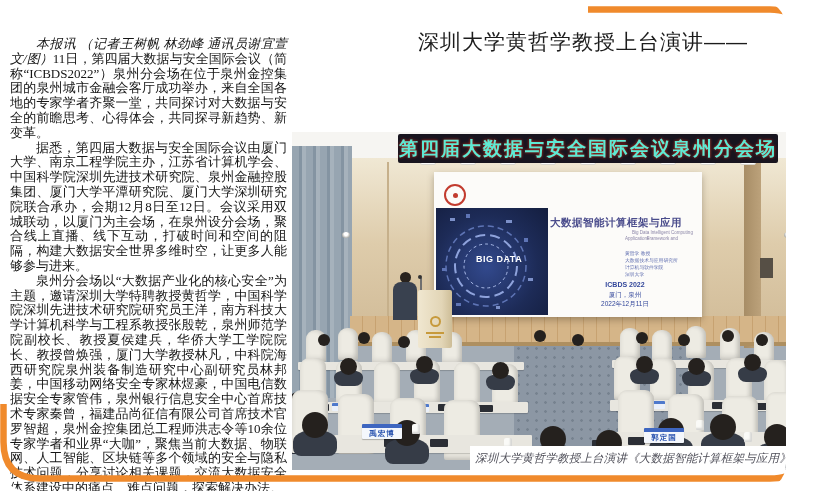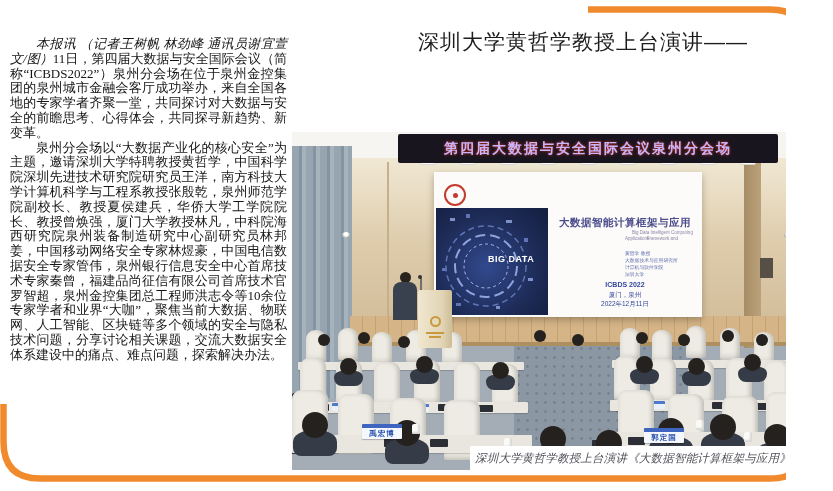--- a/index.html
+++ b/index.html
@@ -1,17 +1,17 @@
 <!DOCTYPE html>
 <html><head>
 <meta charset="utf-8">
 <style>
   html,body{margin:0;padding:0;background:#ffffff;}
   .page{position:relative;width:786px;height:491px;background:#fff;overflow:hidden;
-        font-family:"Liberation Sans",sans-serif;}
+        font-family:"Liberation Sans",sans-serif;border-radius:27px;}
   
   .frame{position:absolute;left:0;top:0;z-index:50;pointer-events:none;}
   
   .article-col{position:absolute;left:10px;top:37px;width:277px;
     font-family:"Liberation Serif",serif;font-size:13px;line-height:14.8px;
     color:#151515;text-align:justify;}
   .article-col p{margin:0;text-indent:2em;}
   .lead-in{font-style:italic;}
   
   .headline-box{position:absolute;left:362px;top:28px;width:442px;text-align:center;color:#101010;}
@@ -34,34 +34,34 @@
     background:repeating-linear-gradient(90deg,#97A5B1 0 7px,#8494A2 7px 10px,#A6B2BC 10px 14px);}
   .stage{left:58px;top:184px;width:446px;height:30px;z-index:2;
     background:repeating-linear-gradient(90deg,#D5B588 0 12px,#C7A271 12px 13px);
     border-bottom:4px solid #AE8F60;box-sizing:border-box;}
   .floor{left:0;top:212px;width:504px;height:126px;background:#A4ADB6;z-index:1;}
   .carpet{left:222px;top:212px;width:186px;height:126px;z-index:1;background-color:#8C97A4;
     background-image:radial-gradient(#76828F 1px,transparent 1.6px);background-size:9px 9px;}
   
   .led-banner{left:106px;top:2px;width:380px;height:29px;z-index:4;background:#18151F;
     border-radius:2px;display:flex;align-items:center;justify-content:center;}
-  .led-banner span{position:static;font-size:14px;font-weight:bold;letter-spacing:2px;
-    color:#c4b5fd;text-shadow:0 0 3px rgba(255,48,24,.85);white-space:nowrap;}
+  .led-banner span{position:static;font-size:19px;font-weight:bold;letter-spacing:2px;
+    color:#5eead4;text-shadow:0 0 3px rgba(255,48,24,.85);white-space:nowrap;}
   
   .screen{left:142px;top:40px;width:268px;height:145px;background:#FCFBF9;z-index:3;
     box-shadow:0 3px 7px rgba(60,50,30,.35);}
   .seal{left:10px;top:12px;width:22px;height:22px;border:2.5px solid #C23B2E;border-radius:50%;
     box-sizing:border-box;}
   .seal i{left:7px;top:7px;width:5px;height:5px;background:#C23B2E;border-radius:50%;}
   .dark-panel{left:2px;top:36px;width:112px;height:107px;overflow:hidden;
     background:radial-gradient(circle at 45% 55%,#32498D 0%,#1D2B57 60%,#141E3F 100%);}
   .dark-panel svg{position:absolute;left:0;top:0;}
-  .bigdata-label{left:52px;top:46px;font-size:9px;font-weight:bold;color:#FFFFFF;
+  .bigdata-label{left:40px;top:46px;font-size:9px;font-weight:bold;color:#FFFFFF;
     letter-spacing:.5px;white-space:nowrap;}
-  .slide-title{left:116px;top:44px;width:150px;text-align:center;font-size:10.5px;font-weight:bold;
+  .slide-title{left:116px;top:44px;width:150px;font-size:10.5px;font-weight:bold;
     color:#4A4C8C;letter-spacing:.5px;white-space:nowrap;}
   .slide-sub{left:116px;top:58px;width:150px;text-align:center;font-size:4.5px;line-height:5.5px;
     color:#8C86A8;}
   .slide-info{left:116px;top:78px;width:150px;text-align:center;font-size:4.8px;line-height:7px;
     color:#5B6AAE;}
   .slide-foot-1{left:116px;top:109px;width:150px;text-align:center;font-size:7px;font-weight:bold;color:#33479B;}
   .slide-foot-2{left:116px;top:119px;width:150px;text-align:center;font-size:6.5px;color:#33479B;}
   .slide-foot-3{left:116px;top:128px;width:150px;text-align:center;font-size:6.5px;color:#33479B;}
   
   .speaker-head{left:108px;top:140px;width:11px;height:11px;background:#29231E;border-radius:50%;z-index:4;}
@@ -104,20 +104,21 @@
 <body>
 
 <div class="page">
 
   <svg class="frame" width="833" height="491" viewBox="0 0 833 491">
     <path d="M 588 9.5 H 770 Q 806.5 9.5 806.5 46 V 442 Q 806.5 478.5 770 478.5 H 40 Q 3.5 478.5 3.5 442 V 404" fill="none" stroke="#F08A2C" stroke-width="6.5"></path>
   </svg>
 
   <div class="article-col">
     <p><span class="lead-in">本报讯 （记者王树帆 林劲峰 通讯员谢宜萱 文/图）</span><span>11日，第四届大数据与安全国际会议（简称“ICBDS2022”）泉州分会场在位于泉州金控集团的泉州城市金融会客厅成功举办，来自全国各地的专家学者齐聚一堂，共同探讨对大数据与安全的前瞻思考、心得体会，共同探寻新趋势、新变革。</span></p>
+    <p>据悉，第四届大数据与安全国际会议由厦门大学、南京工程学院主办，江苏省计算机学会、中国科学院深圳先进技术研究院、泉州金融控股集团、厦门大学平潭研究院、厦门大学深圳研究院联合承办，会期12月8日至12日。会议采用双城联动，以厦门为主会场，在泉州设分会场，聚合线上直播、线下互动，打破时间和空间的阻隔，构建大数据安全世界多维时空，让更多人能够参与进来。</p>
     <p>泉州分会场以“大数据产业化的核心安全”为主题，邀请深圳大学特聘教授黄哲学，中国科学院深圳先进技术研究院研究员王洋，南方科技大学计算机科学与工程系教授张殷乾，泉州师范学院副校长、教授夏侯建兵，华侨大学工学院院长、教授曾焕强，厦门大学教授林凡，中科院海西研究院泉州装备制造研究中心副研究员林邦姜，中国移动网络安全专家林煜豪，中国电信数据安全专家管伟，泉州银行信息安全中心首席技术专家秦曾，福建品尚征信有限公司首席技术官罗智超，泉州金控集团总工程师洪志令等10余位专家学者和业界“大咖”，聚焦当前大数据、物联网、人工智能、区块链等多个领域的安全与隐私技术问题，分享讨论相关课题，交流大数据安全体系建设中的痛点、难点问题，探索解决办法。</p>
   </div>
 
   <div class="headline-box">
     <div class="kicker">深圳大学黄哲学教授上台演讲——</div>
   </div>
 
   <div class="photo">
     <div class="ceiling"></div>
     <div class="wall-main"></div>

